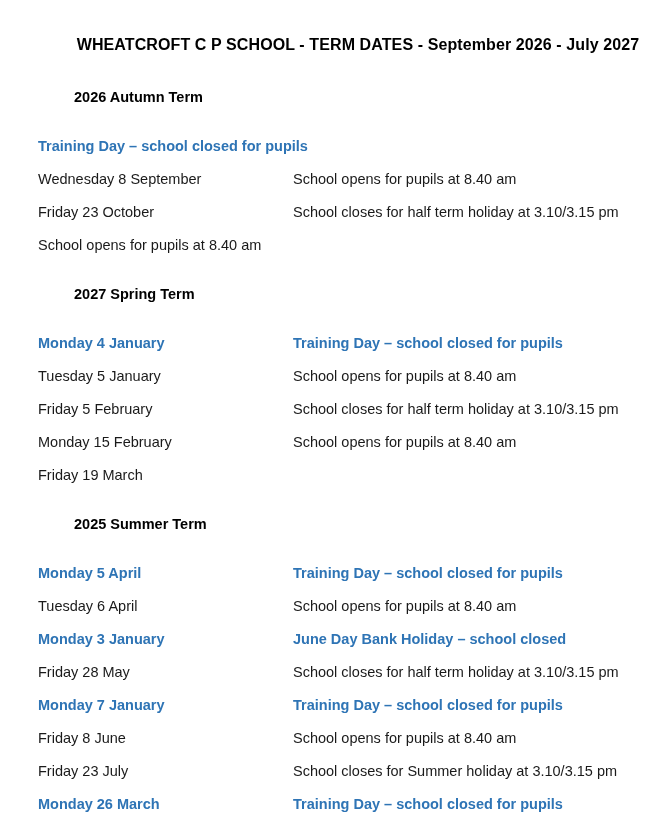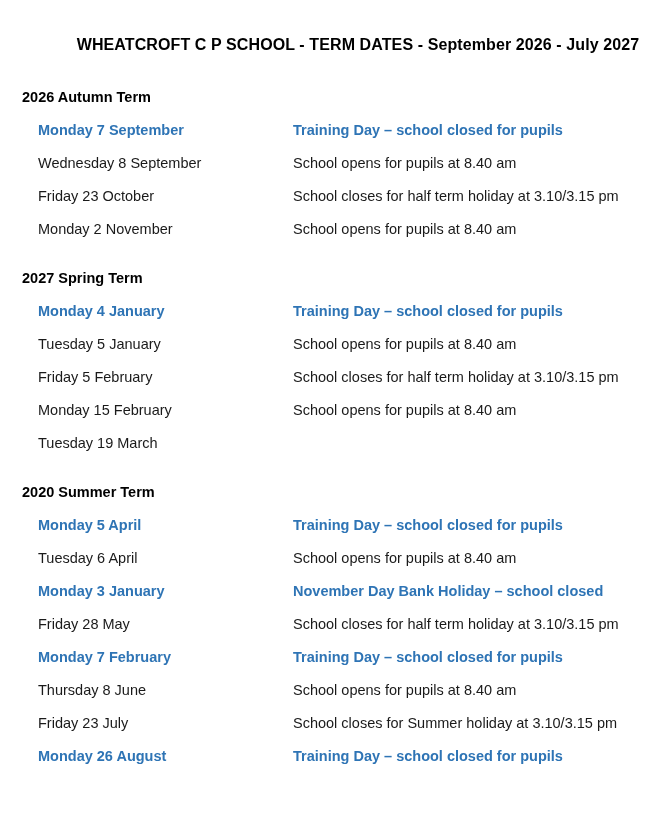--- a/index.html
+++ b/index.html
@@ -26,22 +26,22 @@
     font-size: 16px;
     font-weight: 700;
     color: #000000;
     letter-spacing: 0.1px;
     white-space: nowrap;
   }
   .term-section { margin-top: 16px; }
   .term-section:first-of-type { margin-top: 19px; }
   .section-heading {
     height: 33px;
-    margin: 0;
-    padding-left: 22px;
+    margin: 16px;
+    padding-left: 58px;
     display: flex;
     align-items: center;
     font-size: 14.5px;
     font-weight: 700;
     color: #000000;
   }
   .row {
     height: 33px;
     padding-left: 38px;
     display: flex;
@@ -68,33 +68,31 @@
 </style>
 </head>
 <body>
 
 <div class="page">
   <h1 class="title">WHEATCROFT C P SCHOOL - TERM DATES - September 2026 - July 2027</h1>
   <div id="sections">
       <section class="term-section">
         <h2 class="section-heading">2026 Autumn Term</h2>
         <div class="row highlight">
-          <div class="cell-date">Monday 7 September</div>
           <div class="cell-desc">Training Day – school closed for pupils</div>
         </div>
         <div class="row">
           <div class="cell-date">Wednesday 8 September</div>
           <div class="cell-desc">School opens for pupils at 8.40 am</div>
         </div>
         <div class="row">
           <div class="cell-date">Friday 23 October</div>
           <div class="cell-desc">School closes for half term holiday at 3.10/3.15 pm</div>
         </div>
         <div class="row">
-          <div class="cell-date">Monday 2 November</div>
           <div class="cell-desc">School opens for pupils at 8.40 am</div>
         </div>
       </section>
       <section class="term-section">
         <h2 class="section-heading">2027 Spring Term</h2>
         <div class="row highlight">
           <div class="cell-date">Monday 4 January</div>
           <div class="cell-desc">Training Day – school closed for pupils</div>
         </div>
         <div class="row">
@@ -103,52 +101,52 @@
         </div>
         <div class="row">
           <div class="cell-date">Friday 5 February</div>
           <div class="cell-desc">School closes for half term holiday at 3.10/3.15 pm</div>
         </div>
         <div class="row">
           <div class="cell-date">Monday 15 February</div>
           <div class="cell-desc">School opens for pupils at 8.40 am</div>
         </div>
         <div class="row">
-          <div class="cell-date">Tuesday 19 March</div>
+          <div class="cell-date">Friday 19 March</div>
         </div>
       </section>
       <section class="term-section">
-        <h2 class="section-heading">2020 Summer Term</h2>
+        <h2 class="section-heading">2025 Summer Term</h2>
         <div class="row highlight">
           <div class="cell-date">Monday 5 April</div>
           <div class="cell-desc">Training Day – school closed for pupils</div>
         </div>
         <div class="row">
           <div class="cell-date">Tuesday 6 April</div>
           <div class="cell-desc">School opens for pupils at 8.40 am</div>
         </div>
         <div class="row highlight">
           <div class="cell-date">Monday 3 January</div>
-          <div class="cell-desc">November Day Bank Holiday – school closed</div>
+          <div class="cell-desc">June Day Bank Holiday – school closed</div>
         </div>
         <div class="row">
           <div class="cell-date">Friday 28 May</div>
           <div class="cell-desc">School closes for half term holiday at 3.10/3.15 pm</div>
         </div>
         <div class="row highlight">
-          <div class="cell-date">Monday 7 February</div>
+          <div class="cell-date">Monday 7 January</div>
           <div class="cell-desc">Training Day – school closed for pupils</div>
         </div>
         <div class="row">
-          <div class="cell-date">Thursday 8 June</div>
+          <div class="cell-date">Friday 8 June</div>
           <div class="cell-desc">School opens for pupils at 8.40 am</div>
         </div>
         <div class="row">
           <div class="cell-date">Friday 23 July</div>
           <div class="cell-desc">School closes for <span class="underlined-word">Summer</span> holiday at 3.10/3.15 pm</div>
         </div>
         <div class="row highlight">
-          <div class="cell-date">Monday 26 August</div>
+          <div class="cell-date">Monday 26 March</div>
           <div class="cell-desc">Training Day – school closed for pupils</div>
         </div>
       </section>
     </div>
 </div>
 
 </body></html>

